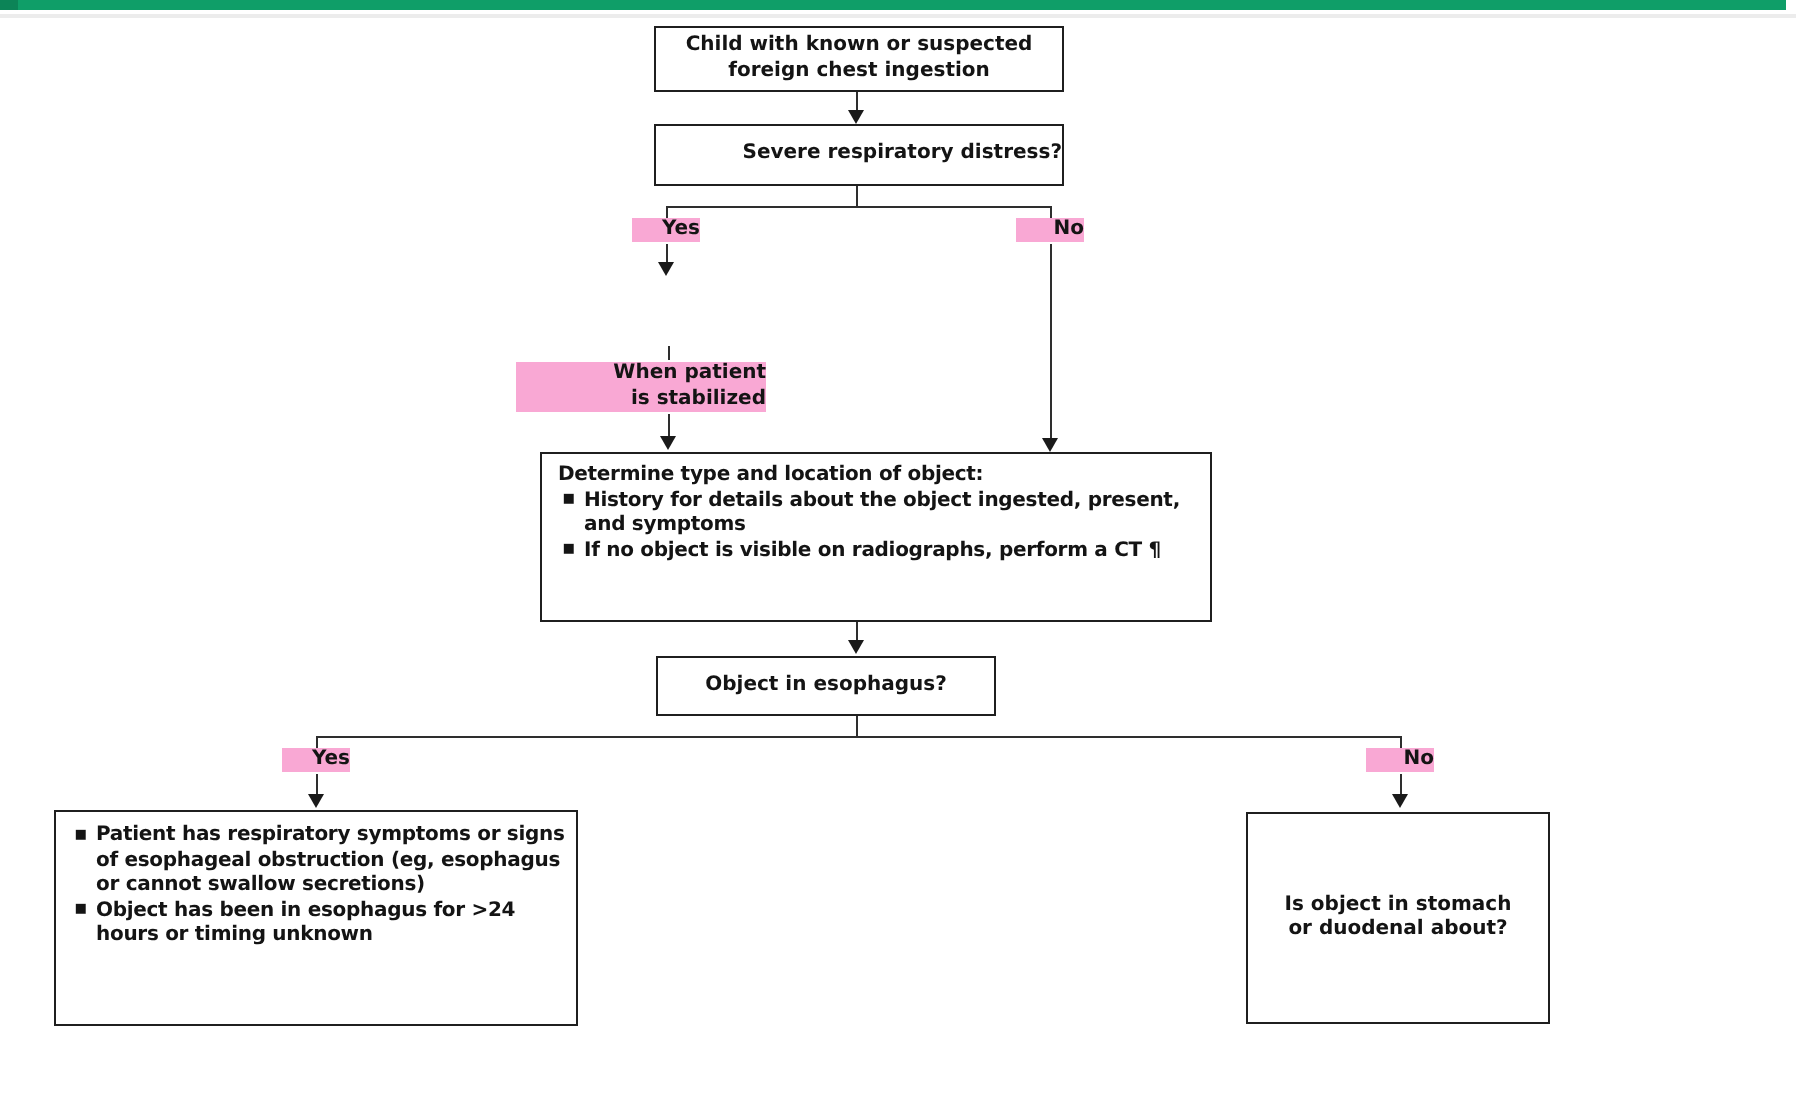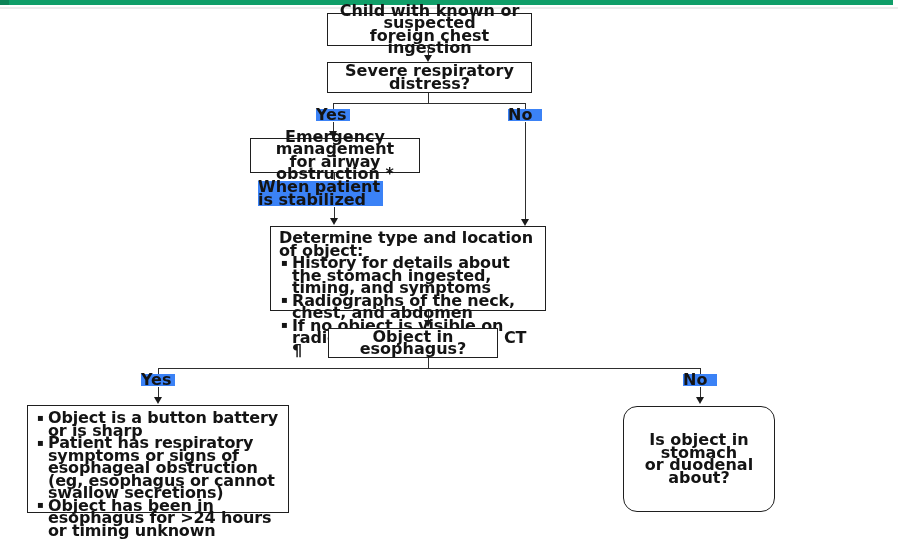--- a/index.html
+++ b/index.html
@@ -3,35 +3,35 @@
 <meta charset="utf-8">
 <style>
   html,body{margin:0;padding:0;background:#ffffff;}
   #page{position:relative;width:898px;height:558px;background:#ffffff;overflow:hidden;
         font-family:"DejaVu Sans",sans-serif;color:#141414;}
   .topbar{position:absolute;left:0;top:0;width:893px;height:5px;background:#0f9e68;}
   .topbar-cap{position:absolute;left:0;top:0;width:9px;height:5px;background:#0c8457;}
   .topshadow{position:absolute;left:0;top:7px;width:898px;height:2px;background:#ececec;}
 
   .node{position:absolute;box-sizing:border-box;background:#ffffff;
-        border:1.4px solid #1f1f1f;font-size:16px;font-weight:bold;line-height:12.5px;}
+        border:1.4px solid #1f1f1f;font-size:10px;font-weight:bold;line-height:12.5px;}
   .node.center{display:flex;flex-direction:column;align-items:center;justify-content:center;
         text-align:center;}
   .node.listbox{text-align:left;letter-spacing:-0.15px;}
   .node .title{margin:0;}
   .node ul{margin:0;padding:0 0 0 13px;list-style:none;}
   .node ul li{position:relative;}
   .node ul li::before{content:"▪";position:absolute;left:-11px;top:-0.5px;font-size:10px;}
 
   .vline{position:absolute;width:1.3px;background:#2e2e2e;}
   .hline{position:absolute;height:1.3px;background:#2e2e2e;}
   .tri{position:absolute;width:0;height:0;border-left:4.5px solid transparent;
        border-right:4.5px solid transparent;border-top:7px solid #1a1a1a;}
-  .blabel{position:absolute;width:34px;text-align:left;font-size:16px;font-weight:bold;
-          line-height:12px;background:#3b82f6;}
+  .blabel{position:absolute;width:34px;text-align:right;font-size:10px;font-weight:bold;
+          line-height:12px;background:#f9a8d4;}
 </style>
 </head>
 <body>
 
 <div id="page">
 
   <div class="topbar"></div>
   <div class="topbar-cap"></div>
   <div class="topshadow"></div>
 
@@ -51,38 +51,33 @@
   <div class="hline" style="left:333px;top:103px;width:193px;"></div>
   <div class="vline" style="left:333px;top:103px;height:6px;"></div>
   <div class="vline" style="left:525px;top:103px;height:6px;"></div>
   <div class="blabel" style="left:316px;top:109px;">Yes</div>
   <div class="blabel" style="left:508px;top:109px;">No</div>
   <div class="vline" style="left:333px;top:122px;height:9px;"></div>
   <div class="tri" style="left:329px;top:131px;"></div>
   <div class="vline" style="left:525px;top:122px;height:97px;"></div>
   <div class="tri" style="left:521px;top:219px;"></div>
 
-  <div class="node center" style="left:250px;top:138px;width:170px;height:35px;">
-      <div>Emergency management</div>
-      <div>for airway obstruction *</div>
-    </div>
 
   <div class="vline" style="left:334px;top:173px;height:7px;"></div>
   <div class="blabel" style="left:258px;top:181px;width:125px;line-height:12.5px;">
       <div>When patient</div>
       <div>is stabilized</div>
     </div>
   <div class="vline" style="left:334px;top:207px;height:11px;"></div>
   <div class="tri" style="left:330px;top:218px;"></div>
 
-  <div class="node listbox" style="left:270px;top:226px;width:276px;height:85px;padding:5px 5px 0 8px;">
+  <div class="node listbox" style="left:270px;top:226px;width:336px;height:85px;padding:5px 5px 0 8px;">
     <div class="title">Determine type and location of object:</div>
     <ul>
-        <li>History for details about the stomach ingested, timing, and symptoms</li>
-        <li>Radiographs of the neck, chest, and abdomen</li>
+        <li>History for details about the object ingested, present, and symptoms</li>
         <li>If no object is visible on radiographs, perform a CT ¶</li>
       </ul>
   </div>
 
   <div class="vline" style="left:428px;top:311px;height:9px;"></div>
   <div class="tri" style="left:424px;top:320px;"></div>
 
   <div class="node center" style="left:328px;top:328px;width:170px;height:30px;">
     <div>Object in esophagus?</div>
   </div>
@@ -93,24 +88,23 @@
   <div class="vline" style="left:700px;top:368px;height:6px;"></div>
   <div class="blabel" style="left:141px;top:374px;">Yes</div>
   <div class="blabel" style="left:683px;top:374px;">No</div>
   <div class="vline" style="left:158px;top:387px;height:10px;"></div>
   <div class="tri" style="left:154px;top:397px;"></div>
   <div class="vline" style="left:700px;top:387px;height:10px;"></div>
   <div class="tri" style="left:696px;top:397px;"></div>
 
   <div class="node listbox" style="left:27px;top:405px;width:262px;height:108px;padding:6px 3px 0 7px;">
     <ul>
-        <li>Object is a button battery or is sharp</li>
         <li>Patient has respiratory symptoms or signs of esophageal obstruction (eg, esophagus or cannot swallow secretions)</li>
         <li>Object has been in esophagus for &gt;24 hours or timing unknown</li>
       </ul>
   </div>
 
-  <div class="node center" style="left:623px;top:406px;width:152px;height:106px;border-radius:14px;">
+  <div class="node center" style="left:623px;top:406px;width:152px;height:106px;">
       <div>Is object in stomach</div>
       <div>or duodenal about?</div>
     </div>
 
 </div>
 
 </body></html>

